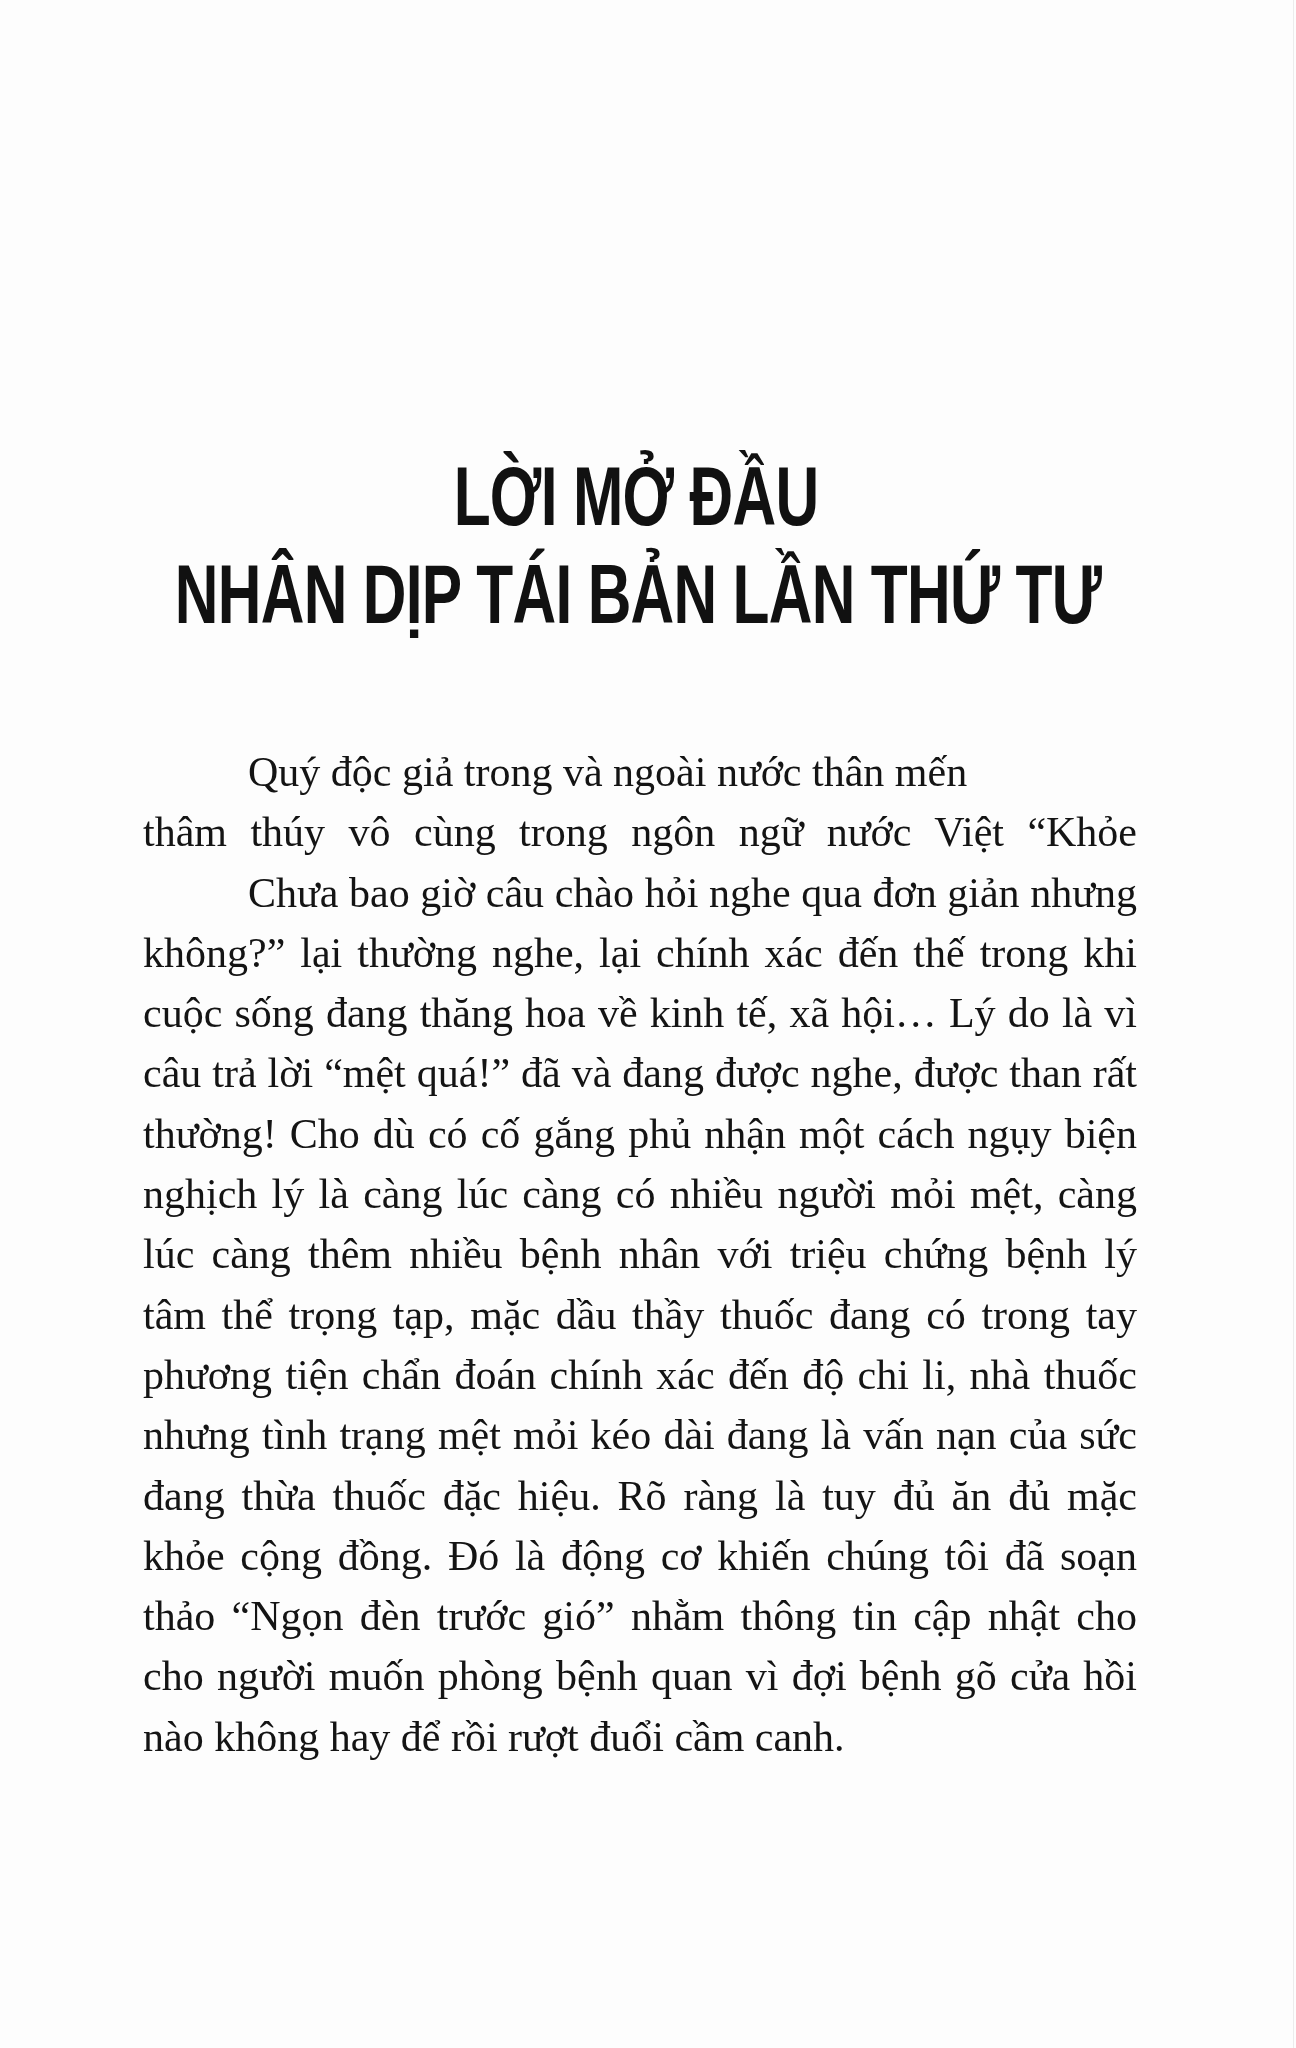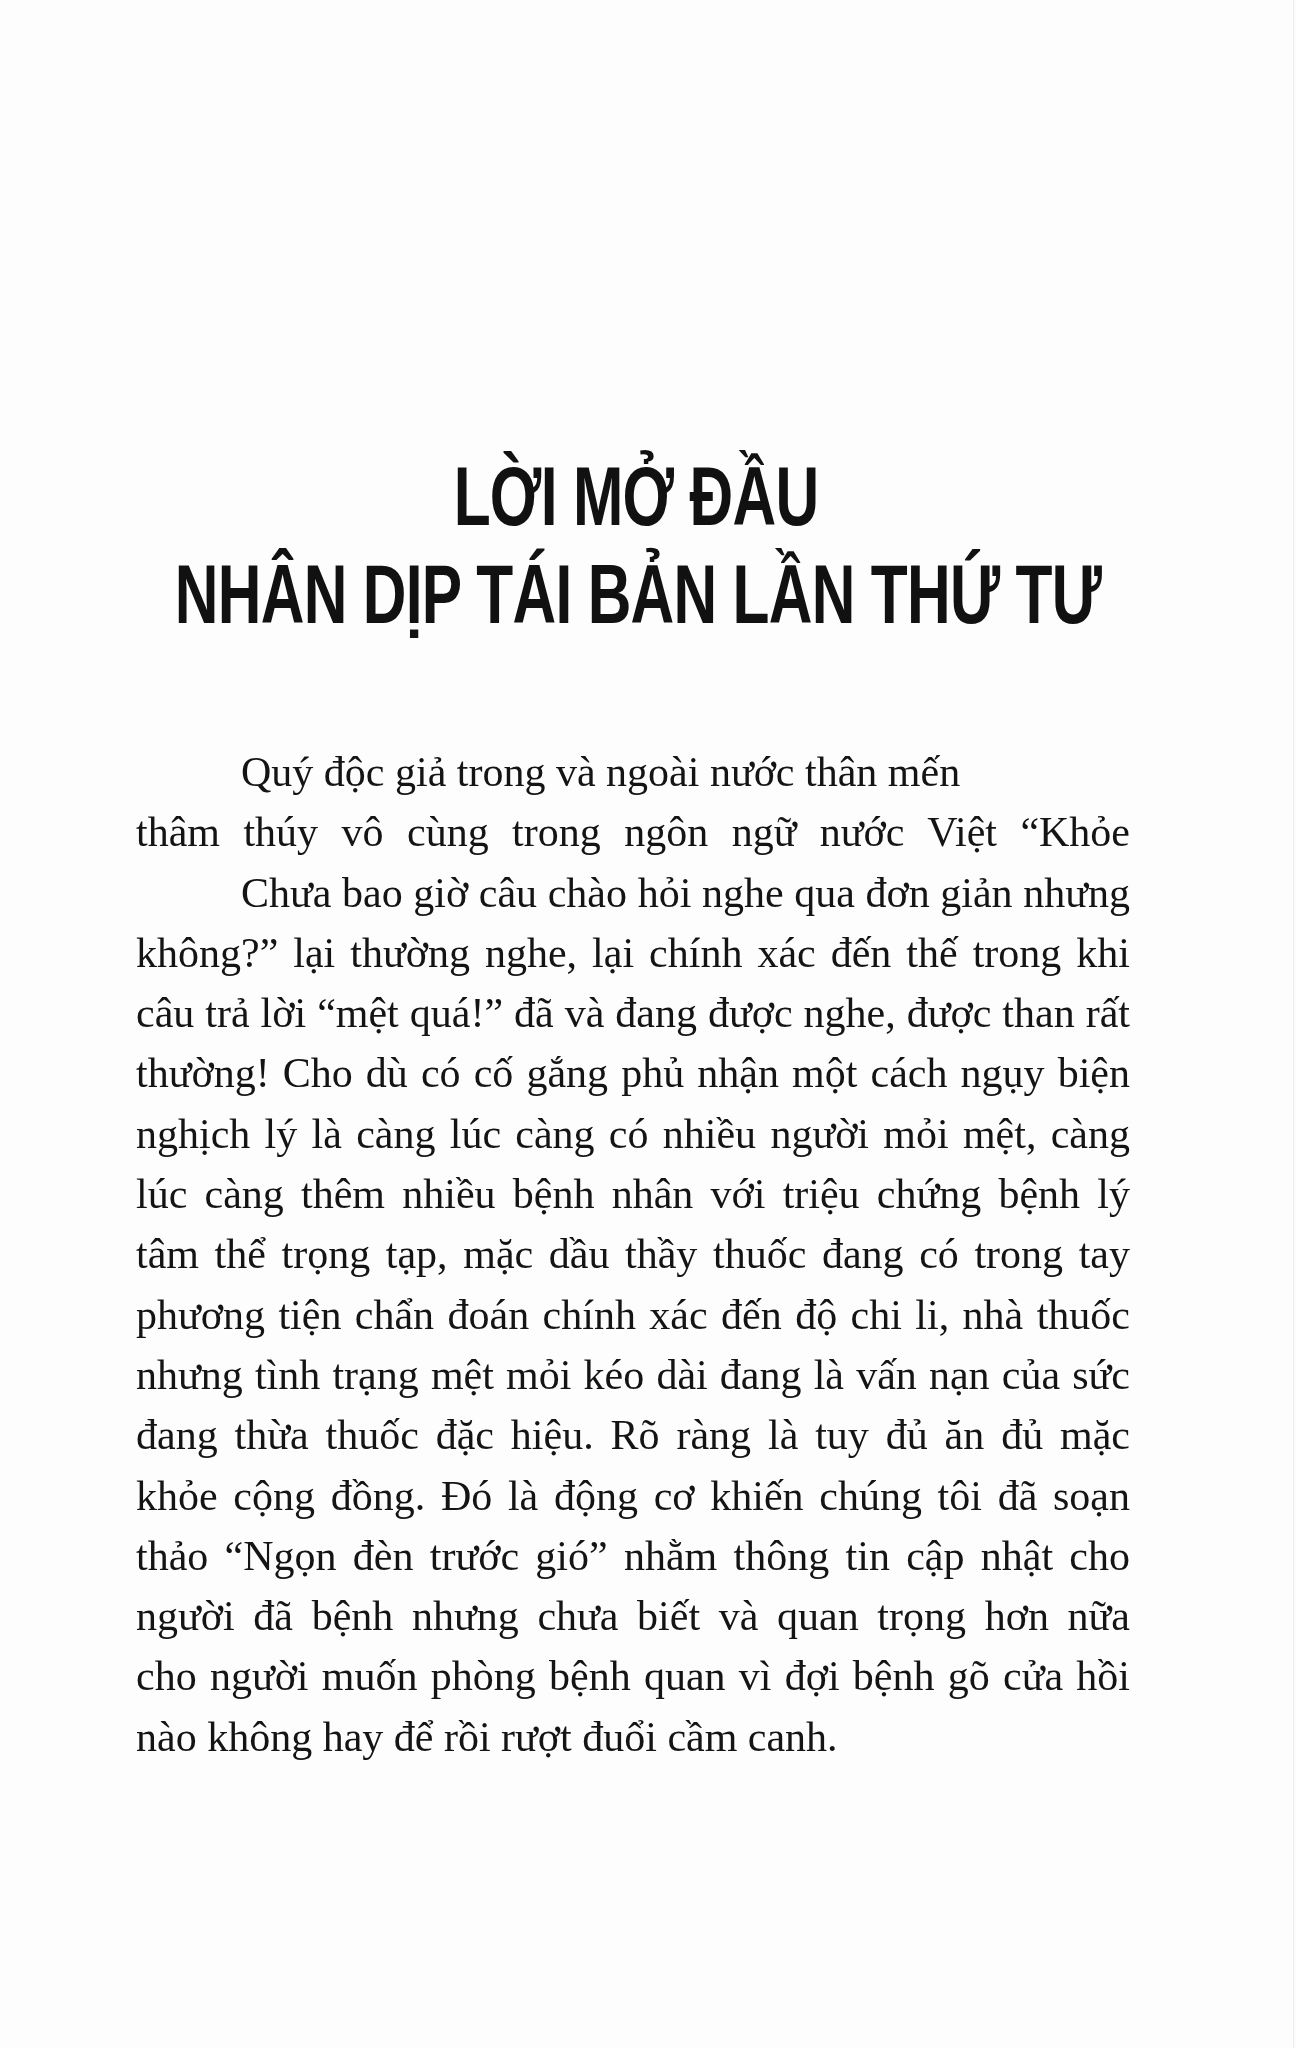--- a/index.html
+++ b/index.html
@@ -42,21 +42,21 @@
     left: -12px;
   }
   .title-2 {
     top: 490px;
     font-size: 84px;
     line-height: 96px;
     left: -10px;
   }
   .body-text {
     position: absolute;
-    left: 136px;
+    left: 143px;
     top: 742px;
     width: 994px;
     font-family: "Liberation Serif", serif;
     font-size: 42px;
     color: #141414;
   }
   .line {
     display: block;
     height: 60.3px;
     line-height: 60px;
@@ -80,26 +80,26 @@
 <div class="page-edge"></div>
 
 <h1 class="title title-1">LỜI MỞ ĐẦU</h1>
 <h1 class="title title-2">NHÂN DỊP TÁI BẢN LẦN THỨ TƯ</h1>
 
 <div class="body-text">
   <span class="line indent salutation">Quý độc giả trong và ngoài nước thân mến</span>
   <span class="line">thâm thúy vô cùng trong ngôn ngữ nước Việt “Khỏe</span>
   <span class="line indent">Chưa bao giờ câu chào hỏi nghe qua đơn giản nhưng</span>
   <span class="line">không?” lại thường nghe, lại chính xác đến thế trong khi</span>
+  <span class="line">cuộc sống đang thăng hoa về kinh tế, xã hội… Lý do là vì</span>
   <span class="line">câu trả lời “mệt quá!” đã và đang được nghe, được than rất</span>
   <span class="line">thường! Cho dù có cố gắng phủ nhận một cách ngụy biện</span>
   <span class="line">nghịch lý là càng lúc càng có nhiều người mỏi mệt, càng</span>
   <span class="line">lúc càng thêm nhiều bệnh nhân với triệu chứng bệnh lý</span>
   <span class="line">tâm thể trọng tạp, mặc dầu thầy thuốc đang có trong tay</span>
   <span class="line">phương tiện chẩn đoán chính xác đến độ chi li, nhà thuốc</span>
   <span class="line">nhưng tình trạng mệt mỏi kéo dài đang là vấn nạn của sức</span>
   <span class="line">đang thừa thuốc đặc hiệu. Rõ ràng là tuy đủ ăn đủ mặc</span>
   <span class="line">khỏe cộng đồng. Đó là động cơ khiến chúng tôi đã soạn</span>
   <span class="line">thảo “Ngọn đèn trước gió” nhằm thông tin cập nhật cho</span>
-  <span class="line">người đã bệnh nhưng chưa biết và quan trọng hơn nữa</span>
   <span class="line">cho người muốn phòng bệnh quan vì đợi bệnh gõ cửa hồi</span>
   <span class="line last">nào không hay để rồi rượt đuổi cầm canh.</span>
 </div>
 
 </body></html>

